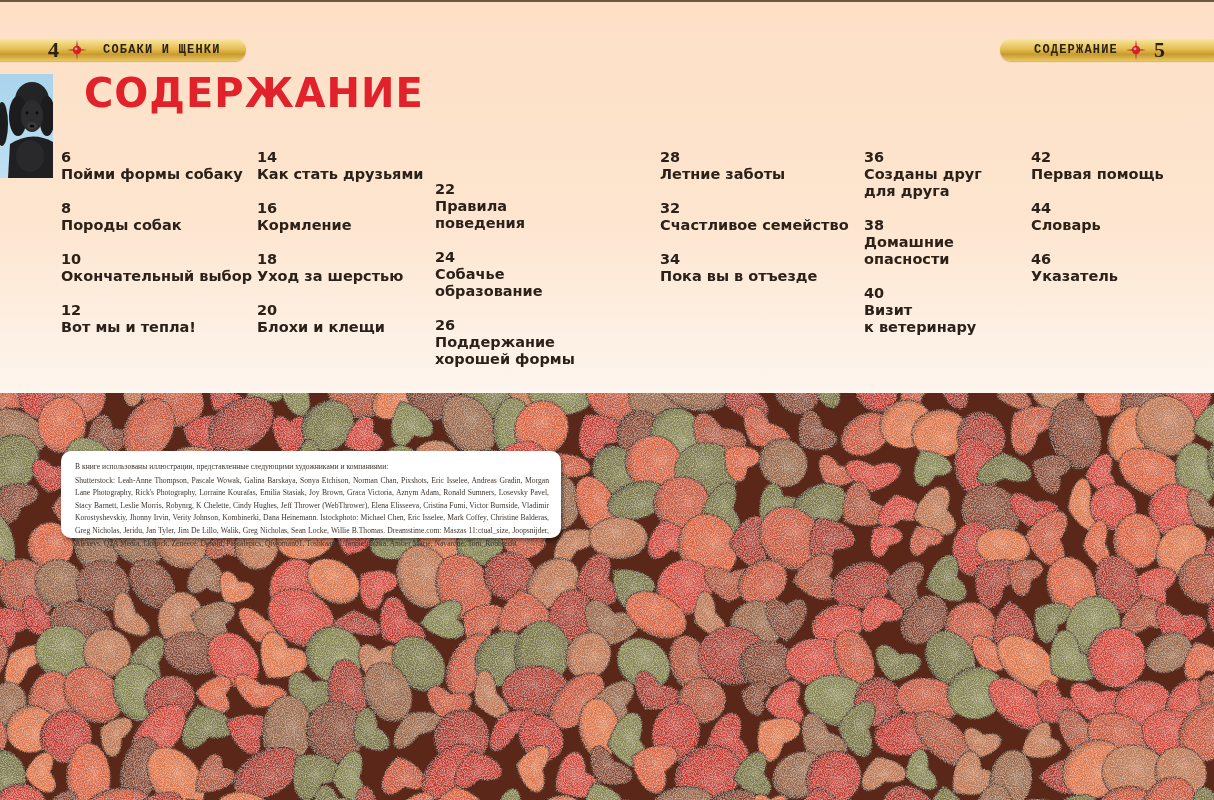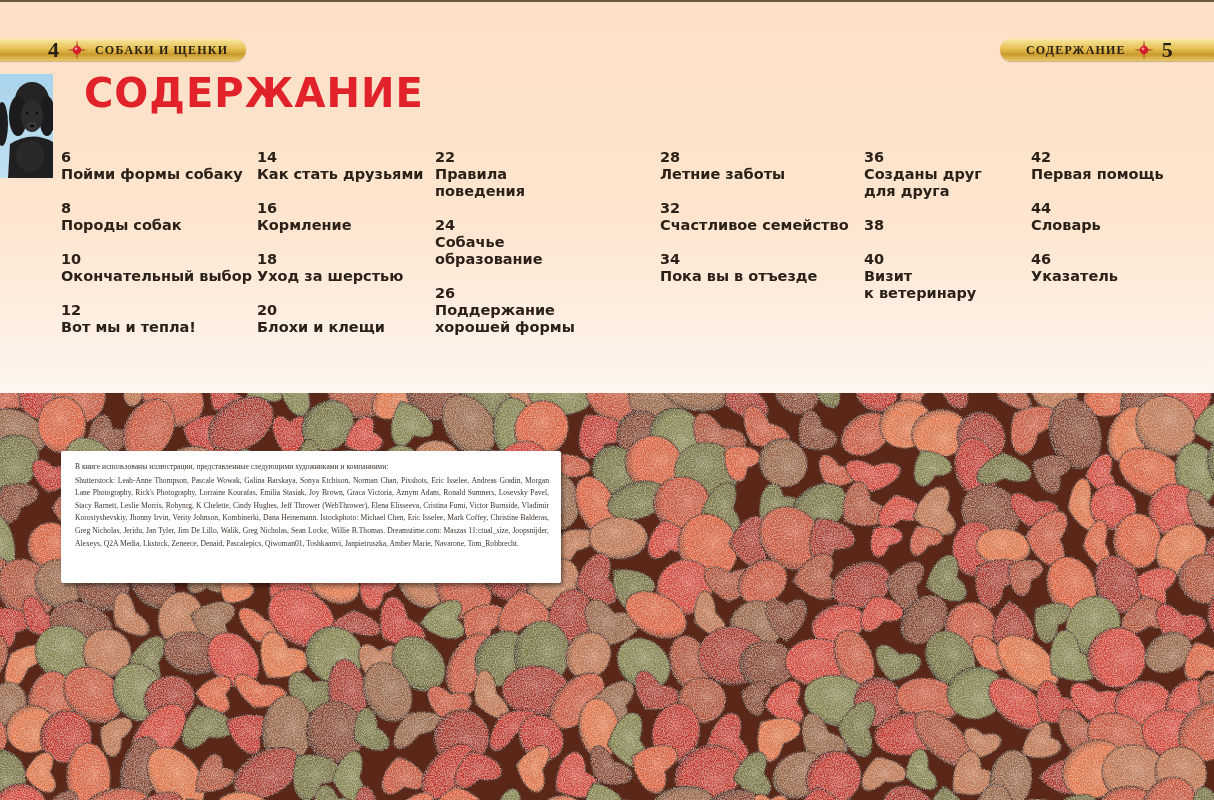--- a/index.html
+++ b/index.html
@@ -22,22 +22,22 @@
     display: flex; align-items: center;
     box-shadow: 0 1px 1px rgba(120,80,20,0.35);
   }
   .banner-left { left: 0; width: 246px; border-radius: 0 11px 11px 0; padding-left: 48px; box-sizing: border-box; }
   .banner-right { left: 1000px; width: 214px; border-radius: 11px 0 0 11px; padding-left: 26px; box-sizing: border-box; }
   .banner .pnum {
     font-family: "Liberation Serif", "DejaVu Serif", serif; font-weight: bold;
     font-size: 22px; color: #2a2116; line-height: 22px;
   }
   .banner .label {
-    font-family: Liberation Serif, serif;
-    font-size: 12px; letter-spacing: 1.2px; color: #2a2116; font-weight: bold;
+    font-family: Liberation Mono, monospace;
+    font-size: 12px; letter-spacing: 1.2px; color: #2a2116; font-weight: bold; margin-left: 8px;
   }
   .rose {
     width: 20px; height: 20px; position: relative; margin: 0 8px; flex: 0 0 20px;
   }
   .rose svg { width: 20px; height: 20px; display: block; }
 
   
   .dog {
     position: absolute; left: 0; top: 72px; width: 53px; height: 104px;
     background: linear-gradient(180deg, #a9d4ec 0%, #bfe0f1 100%);
@@ -57,22 +57,22 @@
   .toc-entry .ttl { display: block; white-space: pre-line; }
 
   
   .kibble {
     position: absolute; left: 0; top: 393px; width: 1214px; height: 407px; overflow: hidden;
     background: #6a2d1c;
   }
   .kibble svg { position: absolute; left: 0; top: 0; }
 
   .credits {
-    position: absolute; left: 61px; top: 451px; width: 500px; height: 132px;
-    background: #ffffff; border-radius: 2px;
+    position: absolute; left: 61px; top: 451px; width: 500px; height: 87px;
+    background: #ffffff; border-radius: 10px;
     box-shadow: 2px 3px 4px rgba(0,0,0,0.45);
     padding: 10px 12px 8px 14px; box-sizing: border-box;
     font-family: "Liberation Serif", "DejaVu Serif", serif;
     font-size: 7.6px; line-height: 12.6px; color: #3d342d;
   }
   .credits p { margin: 0; }
   .credits .intro { margin-bottom: 1px; }
 </style>
 </head>
 <body>
@@ -156,21 +156,21 @@
       <div class="toc-entry">
           <span class="num">18</span>
           <span class="ttl">Уход за шерстью</span>
         </div>
       <div class="toc-entry">
           <span class="num">20</span>
           <span class="ttl">Блохи и клещи</span>
         </div>
     </div>
 
-    <div class="toc-col" style="left:435px;">
+    <div class="toc-col" style="left:435px;margin-top:32px;">
       <div class="toc-entry">
           <span class="num">22</span>
           <span class="ttl">Правила
 поведения</span>
         </div>
       <div class="toc-entry">
           <span class="num">24</span>
           <span class="ttl">Собачье
 образование</span>
         </div>
@@ -197,20 +197,22 @@
     </div>
 
     <div class="toc-col" style="left:864px;">
       <div class="toc-entry">
           <span class="num">36</span>
           <span class="ttl">Созданы друг
 для друга</span>
         </div>
       <div class="toc-entry">
           <span class="num">38</span>
+          <span class="ttl">Домашние
+опасности</span>
         </div>
       <div class="toc-entry">
           <span class="num">40</span>
           <span class="ttl">Визит
 к ветеринару</span>
         </div>
     </div>
 
     <div class="toc-col" style="left:1031px;">
       <div class="toc-entry">

